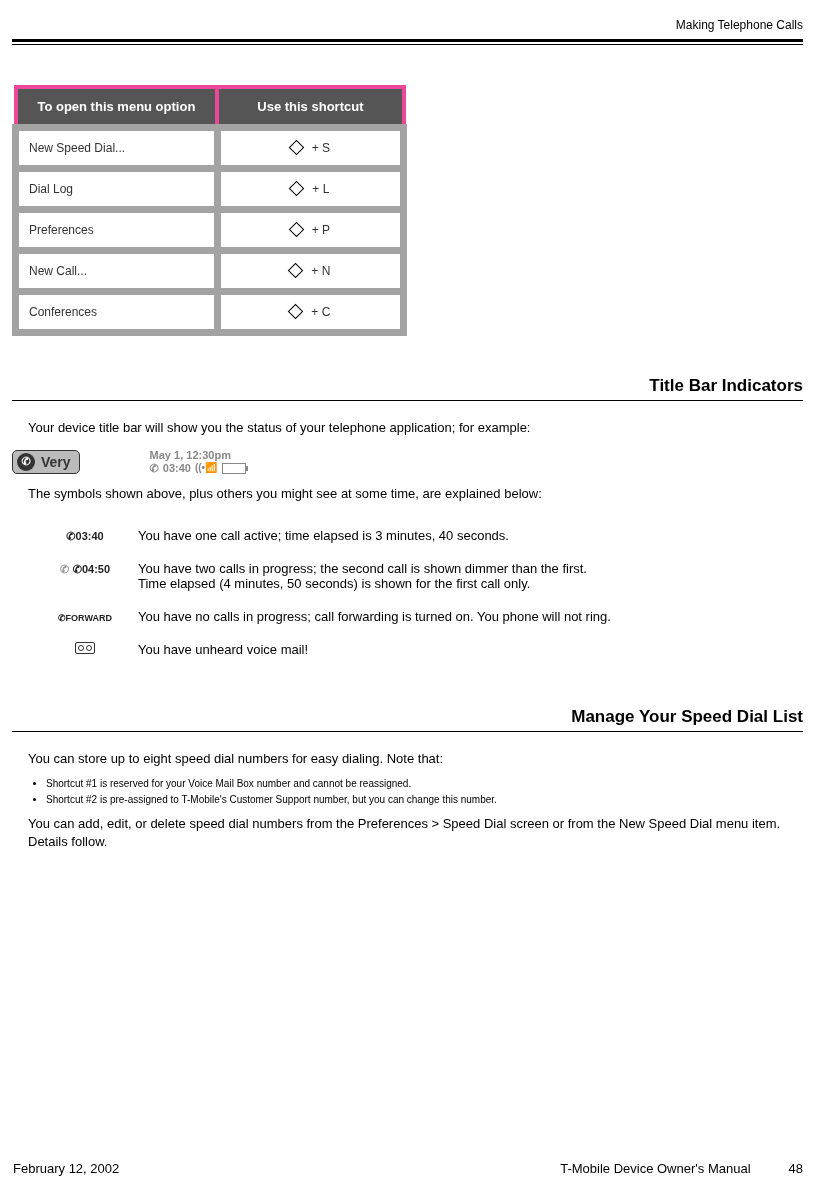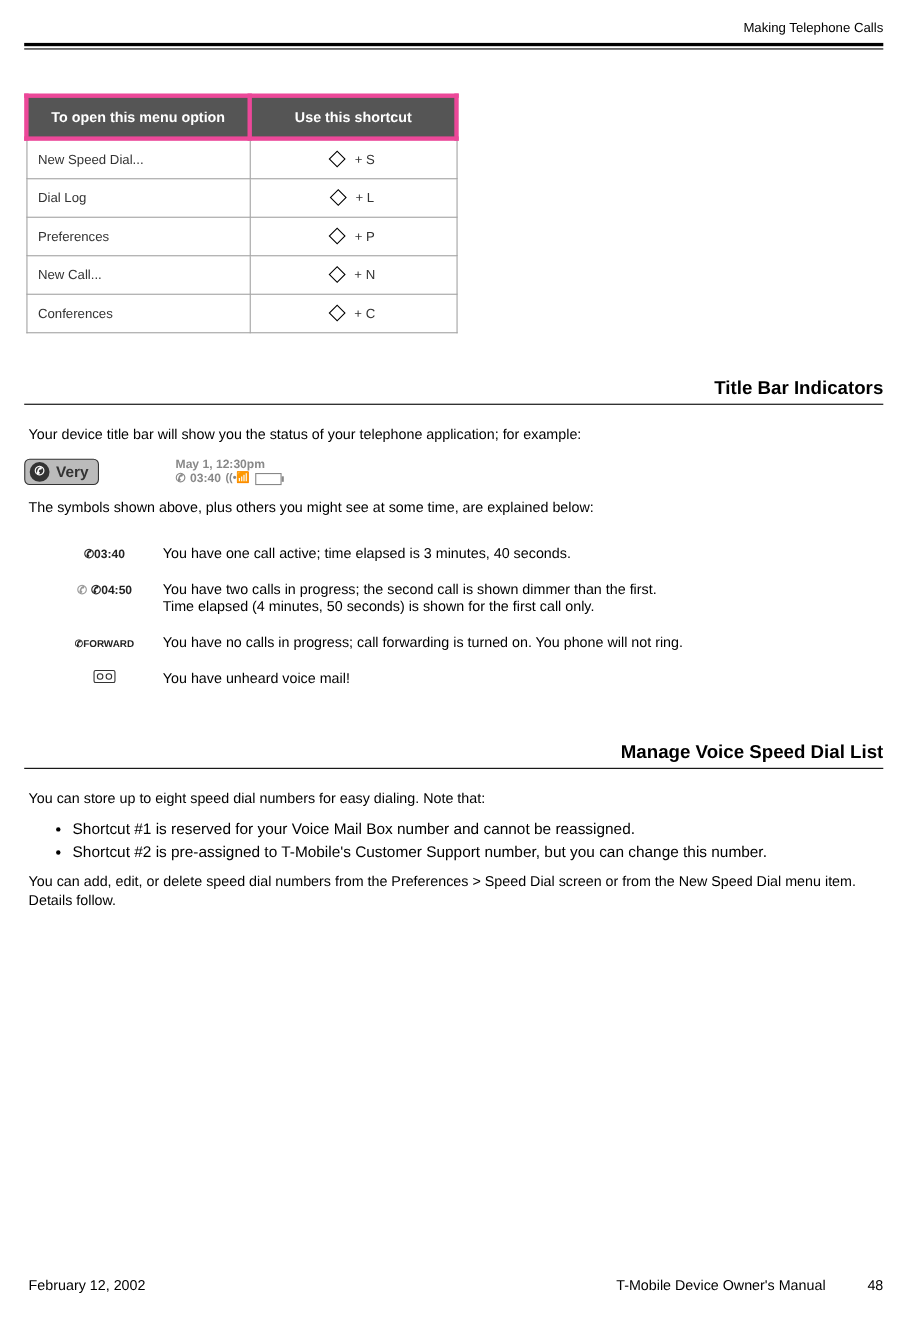--- a/index.html
+++ b/index.html
@@ -5,21 +5,21 @@
   body {
     margin: 0;
     padding: 0;
     font-family: Verdana, Geneva, sans-serif;
     font-size: 13px;
     color: #000;
     width: 825px;
     background: #fff;
   }
   .page {
-    padding: 18px 22px 20px 22px;
+    padding: 18px 22px 20px 12px;
     box-sizing: border-box;
     height: 1198px;
     position: relative;
   }
   .header-right {
     text-align: right;
     font-size: 12px;
     padding-bottom: 3px;
   }
   .header-rule-thick { border-top: 3px solid #000; margin-top: 4px; }
@@ -34,21 +34,21 @@
     color: #fff;
     font-family: Arial, sans-serif;
     font-weight: bold;
     font-size: 13px;
     padding: 10px 8px;
     text-align: center;
     border: 4px solid #ec4899;
   }
   .tbl th:first-child { width: 52%; }
   .tbl td {
-    border: 1px solid #a3a3a3;
+    border: 7px solid #a3a3a3;
     padding: 10px 10px;
     font-size: 12px;
     vertical-align: middle;
     color: #333;
   }
   .shortcut-cell { text-align:center; white-space:nowrap; }
   .diamond {
     display:inline-block;
     width:9px; height:9px;
     border:1.5px solid #000;
@@ -58,21 +58,21 @@
     vertical-align:-1px;
   }
   h2.section {
     font-family: Arial, sans-serif;
     font-weight: bold;
     font-size: 17px;
     margin: 40px 0 4px 0;
     text-align: right;
   }
   .section-rule { border-top:1px solid #000; margin-bottom: 18px; }
-  p { font-size: 13px; line-height: 1.35; margin: 10px 4px; }
+  p { font-size: 13px; line-height: 1.35; margin: 10px 16px; }
 
   .phone-bar-wrap { display:flex; gap:70px; align-items:center; margin:12px 0 8px 0; }
   .phone-capsule {
     display:inline-flex; align-items:center;
     background:#bbb; border:1px solid #333; border-radius:5px;
     padding:2px 8px 2px 4px; font-family: Arial; font-weight:bold; font-size:14px;
     color:#333;
   }
   .phone-capsule .circle {
     width:18px; height:18px; border-radius:50%; background:#333; color:#fff;
@@ -94,25 +94,25 @@
   .icon-tape {
     display:inline-block; width:18px; height:10px; border:1.5px solid #333; border-radius:2px;
     position:relative;
   }
   .icon-tape:before, .icon-tape:after {
     content:""; position:absolute; width:4px; height:4px; border:1px solid #333; border-radius:50%; top:2px;
   }
   .icon-tape:before { left:2px; } .icon-tape:after { right:2px; }
 
   ul { margin: 6px 0 10px 0; padding-left: 30px; }
-  ul li { font-size:14px; margin: 5px 14px; }
+  ul li { font-size:10px; margin: 5px 4px; }
 
   .footer {
     position: absolute;
-    left:26px; right:22px; bottom:22px;
+    left:13px; right:22px; bottom:22px;
     font-size:13px;
     display:flex; justify-content:space-between;margin-top:24px;
   }
   .footer .right { display:flex; gap:38px; }
 </style>
 </head>
 <body>
 
 <div class="page">
 
@@ -193,21 +193,21 @@
       <td><span class="icon-handset" style="font-size:9px;">✆<span>FORWARD</span></span></td>
       <td>You have no calls in progress; call forwarding is turned on. You phone will not ring.</td>
     </tr>
     <tr>
       <td><span class="icon-tape"></span></td>
       <td>You have unheard voice mail!</td>
     </tr>
   </tbody>
     </table>
 
-  <h2 class="section">Manage Voice Speed Dial List</h2>
+  <h2 class="section">Manage Your Speed Dial List</h2>
   <div class="section-rule"></div>
 
   <p>You can store up to eight speed dial numbers for easy dialing. Note that:</p>
   <ul>
     <li>Shortcut #1 is reserved for your Voice Mail Box number and cannot be reassigned.</li>
     <li>Shortcut #2 is pre-assigned to T-Mobile's Customer Support number, but you can change this number.</li>
   </ul>
   <p>You can add, edit, or delete speed dial numbers from the Preferences &gt; Speed Dial screen or from the New Speed Dial menu item. Details follow.</p>
 
   <div class="footer">

